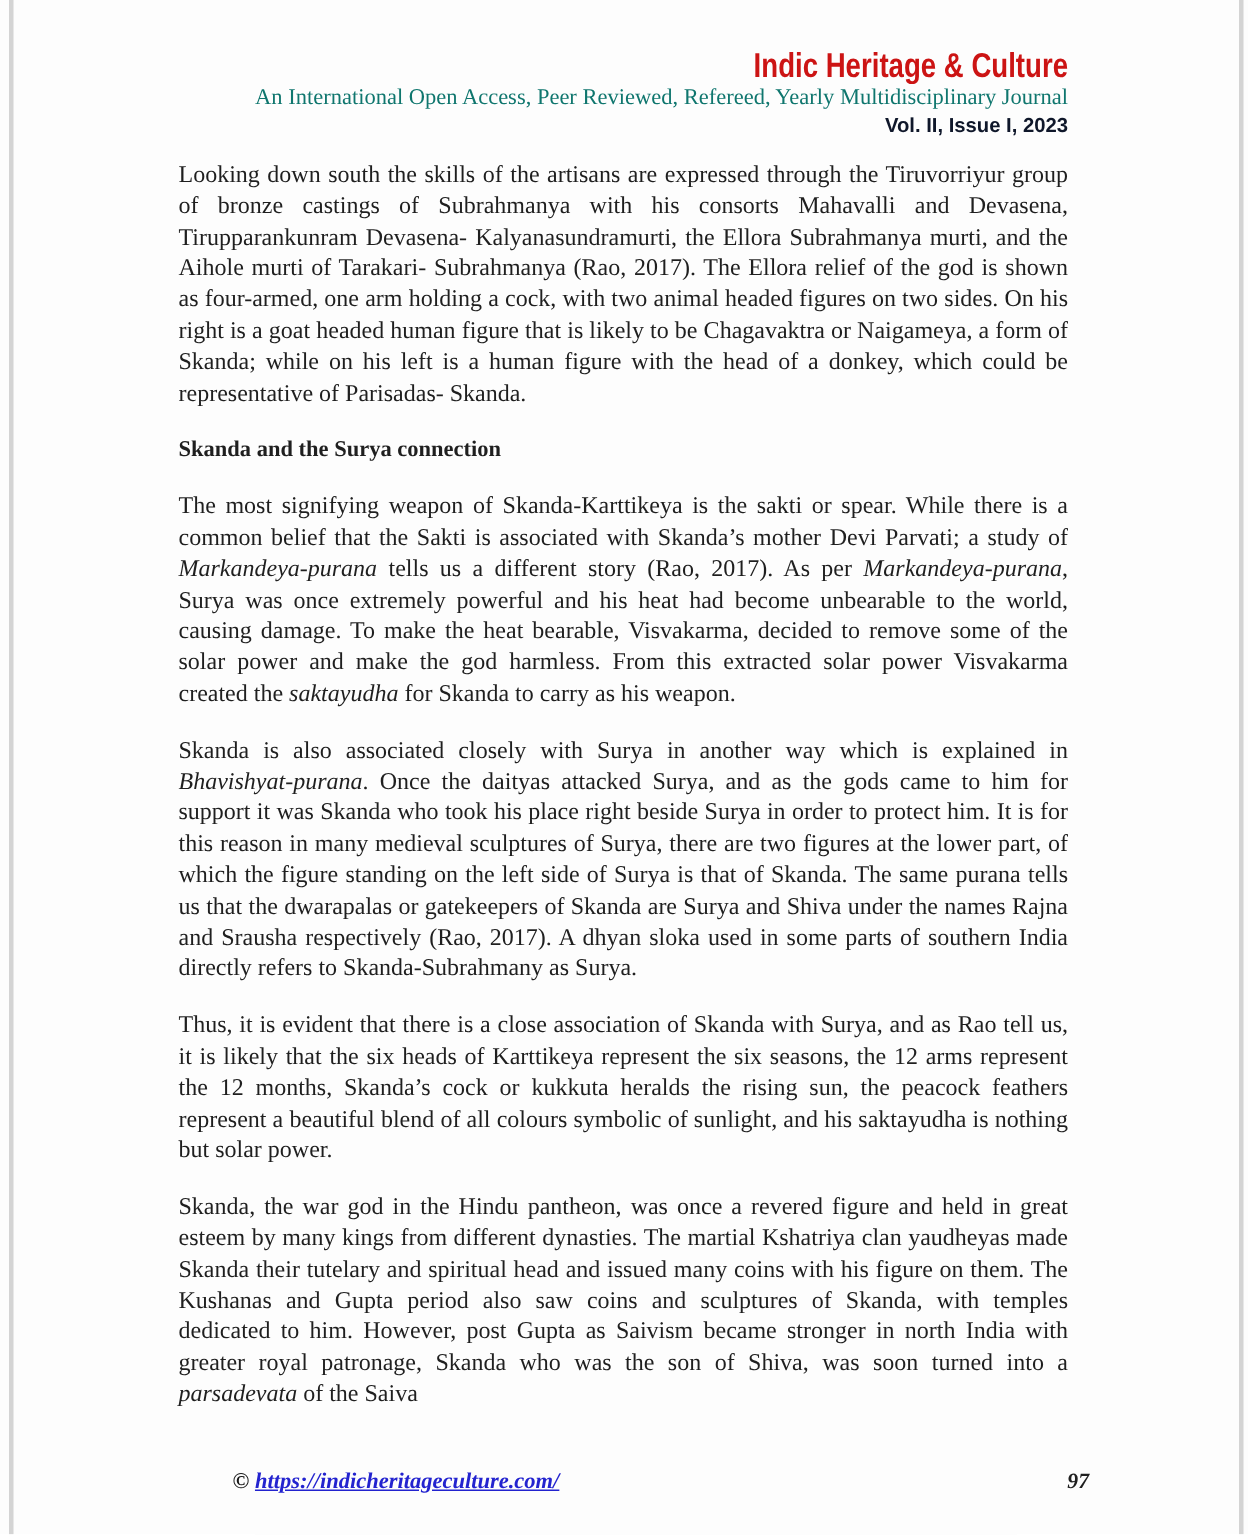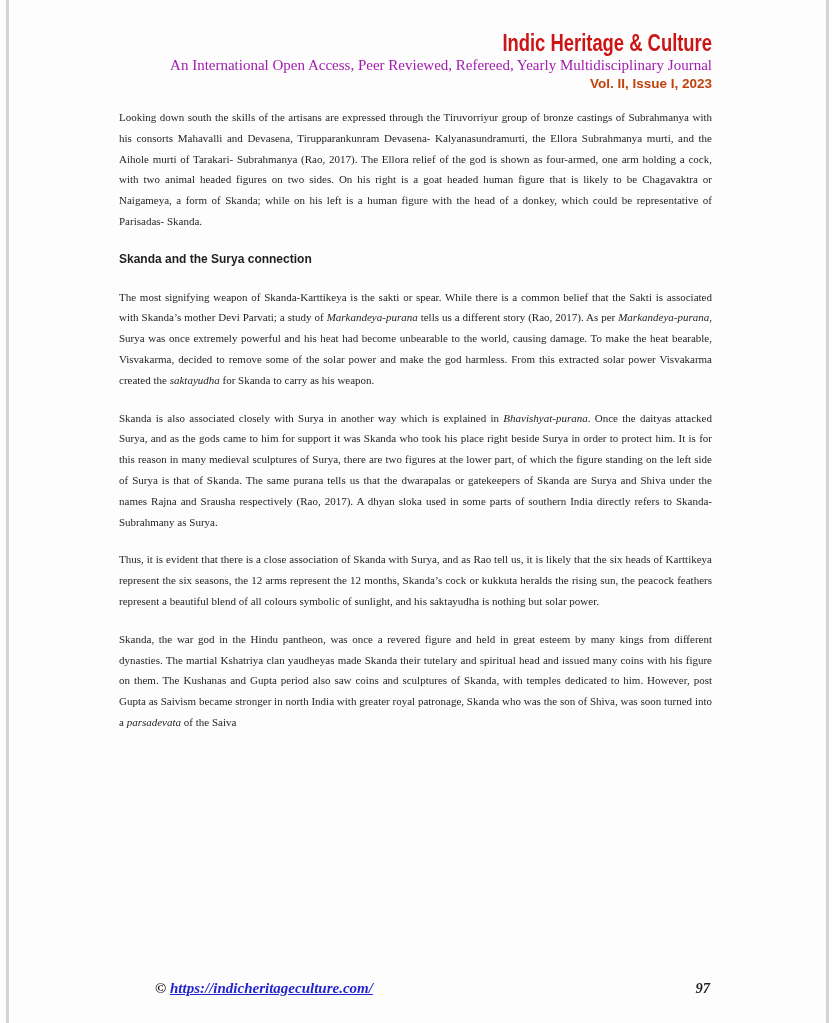--- a/index.html
+++ b/index.html
@@ -31,52 +31,52 @@
   }
   .issue-line {
     font-family:"Liberation Sans", sans-serif;
     font-weight:700;
     font-size:13.5px; line-height:20px;
   }
 
   .article-body p {
     margin:17px 0 0 0;
     text-align:justify;
-    font-size:11px; line-height:20.8px;
+    font-size:16px; line-height:20.8px;
   }
   .article-body p:first-child { margin-top:13px; }
   .article-body h2 {
     margin:17px 0 0 0;
-    font-size:12px; line-height:20.8px;
+    font-size:15px; line-height:20.8px;
     font-weight:700;
-    font-family:Liberation Sans, sans-serif;
+    font-family:Liberation Serif, serif;
   }
   .article-body em { }
 
   footer {
-    position:absolute; left:119px; right:122px; bottom:26px;
+    position:absolute; left:119px; right:106px; bottom:26px;
     display:flex; justify-content:space-between; align-items:baseline;
     font-size:15px;
   }
   .footer-left { margin-left:36px; }
   .copyright { font-style:italic; font-weight:700; color:#161616; }
   .site-link { font-style:italic; font-weight:700; text-decoration:underline; cursor:pointer; }
   .page-number { font-style:italic; font-weight:700; font-size:14.5px; color:#1f1f1f;text-align:center; }
 </style>
 </head>
 <body>
 
 <div class="page">
   <div class="scan-edge left"></div>
   <div class="scan-edge right"></div>
 
   <header>
     <div class="journal-title" style="color: rgb(204, 20, 20);">Indic Heritage &amp; Culture</div>
-    <div class="journal-subtitle" style="color: #a21caf;">An International Open Access, Peer Reviewed, Refereed, Yearly Multidisciplinary Journal</div>
-    <div class="issue-line" style="color: #c2410c;">Vol. II, Issue I, 2023</div>
+    <div class="journal-subtitle" style="color: #0f766e;">An International Open Access, Peer Reviewed, Refereed, Yearly Multidisciplinary Journal</div>
+    <div class="issue-line" style="color: #0f172a;">Vol. II, Issue I, 2023</div>
   </header>
 
   <main class="article-body">
       <p><span>Looking down south the skills of the artisans are expressed through the Tiruvorriyur group of bronze castings of Subrahmanya with his consorts Mahavalli and Devasena, Tirupparankunram Devasena- Kalyanasundramurti, the Ellora Subrahmanya murti, and the Aihole murti of Tarakari- Subrahmanya (Rao, 2017). The Ellora relief of the god is shown as four-armed, one arm holding a cock, with two animal headed figures on two sides. On his right is a goat headed human figure that is likely to be Chagavaktra or Naigameya, a form of Skanda; while on his left is a human figure with the head of a donkey, which could be representative of Parisadas- Skanda.</span></p>
       <h2>Skanda and the Surya connection</h2>
       <p><span>The most signifying weapon of Skanda-Karttikeya is the sakti or spear. While there is a common belief that the Sakti is associated with Skanda’s mother Devi Parvati; a study of </span><em>Markandeya-purana</em><span> tells us a different story (Rao, 2017). As per </span><em>Markandeya-purana</em><span>, Surya was once extremely powerful and his heat had become unbearable to the world, causing damage. To make the heat bearable, Visvakarma, decided to remove some of the solar power and make the god harmless. From this extracted solar power Visvakarma created the </span><em>saktayudha</em><span> for Skanda to carry as his weapon.</span></p>
       <p><span>Skanda is also associated closely with Surya in another way which is explained in </span><em>Bhavishyat-purana</em><span>. Once the daityas attacked Surya, and as the gods came to him for support it was Skanda who took his place right beside Surya in order to protect him. It is for this reason in many medieval sculptures of Surya, there are two figures at the lower part, of which the figure standing on the left side of Surya is that of Skanda. The same purana tells us that the dwarapalas or gatekeepers of Skanda are Surya and Shiva under the names Rajna and Srausha respectively (Rao, 2017). A dhyan sloka used in some parts of southern India directly refers to Skanda-Subrahmany as Surya.</span></p>
       <p><span>Thus, it is evident that there is a close association of Skanda with Surya, and as Rao tell us, it is likely that the six heads of Karttikeya represent the six seasons, the 12 arms represent the 12 months, Skanda’s cock or kukkuta heralds the rising sun, the peacock feathers represent a beautiful blend of all colours symbolic of sunlight, and his saktayudha is nothing but solar power.</span></p>
       <p><span>Skanda, the war god in the Hindu pantheon, was once a revered figure and held in great esteem by many kings from different dynasties. The martial Kshatriya clan yaudheyas made Skanda their tutelary and spiritual head and issued many coins with his figure on them. The Kushanas and Gupta period also saw coins and sculptures of Skanda, with temples dedicated to him. However, post Gupta as Saivism became stronger in north India with greater royal patronage, Skanda who was the son of Shiva, was soon turned into a </span><em>parsadevata</em><span> of the Saiva</span></p>
     </main>

